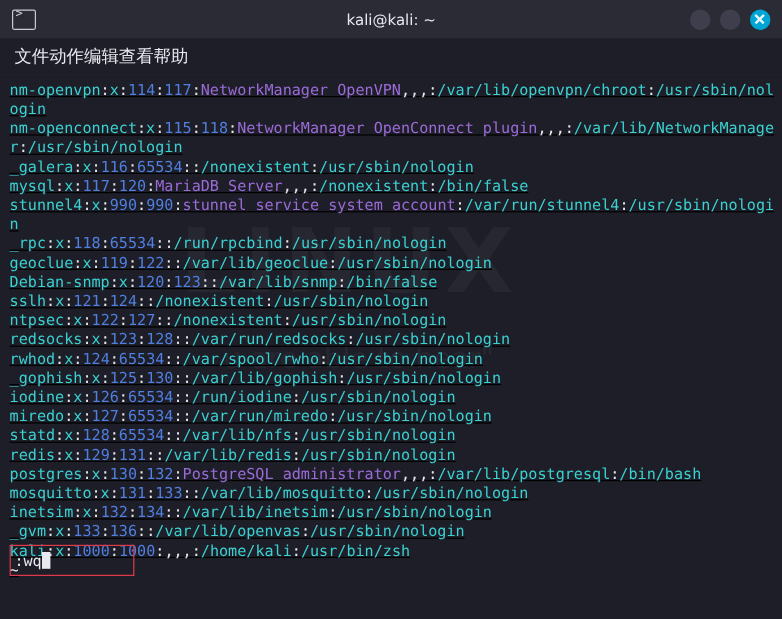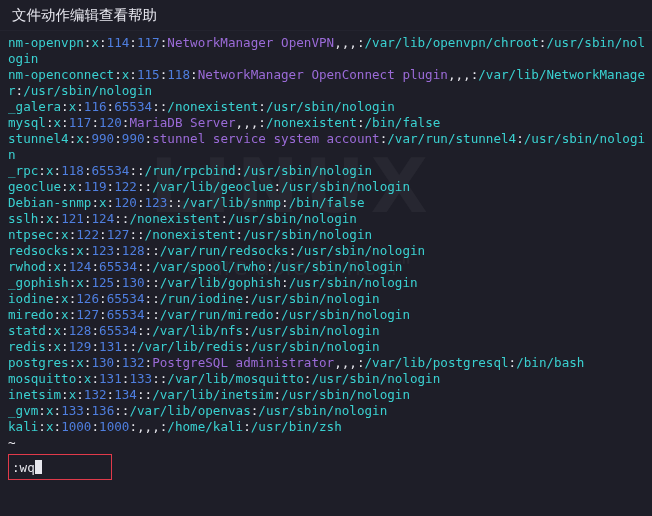--- a/index.html
+++ b/index.html
@@ -137,20 +137,21 @@
     left: 186px; top: 222px;
     font-size: 24px;
   }
   .lines {
     position: relative;
     z-index: 2;
     font-size: 12.6px;
     line-height: 16px;
     white-space: pre-wrap;
     word-break: break-all;
+    text-decoration: underline;
   }
   .ln { display: block; }
   .c-user   { color: #3ad1d1; }
   .c-punct  { color: #e8e8ee; }
   .c-num    { color: #4f7fe0; }
   .c-path   { color: #3ad1d1; }
   .c-word   { color: #9b6bd8; }
   .c-white  { color: #e8e8ee; }
 
   
@@ -188,20 +189,31 @@
     font-size: 13px;
     font-family: "DejaVu Sans", sans-serif;
     z-index: 3;
   }
 </style>
 </head>
 <body>
 
 <div class="window">
 
+  <div class="titlebar">
+    <div class="tb-left">
+      <span class="term-glyph"></span>
+    </div>
+    <div class="tb-title">kali@kali: ~</div>
+    <div class="tb-right">
+      <span class="circ"></span>
+      <span class="circ"></span>
+      <span class="circ close"></span>
+    </div>
+  </div>
 
   <div class="menubar">
     <span>文件</span>
     <span>动作</span>
     <span>编辑</span>
     <span>查看</span>
     <span>帮助</span>
   </div>
 
   <div class="term">

